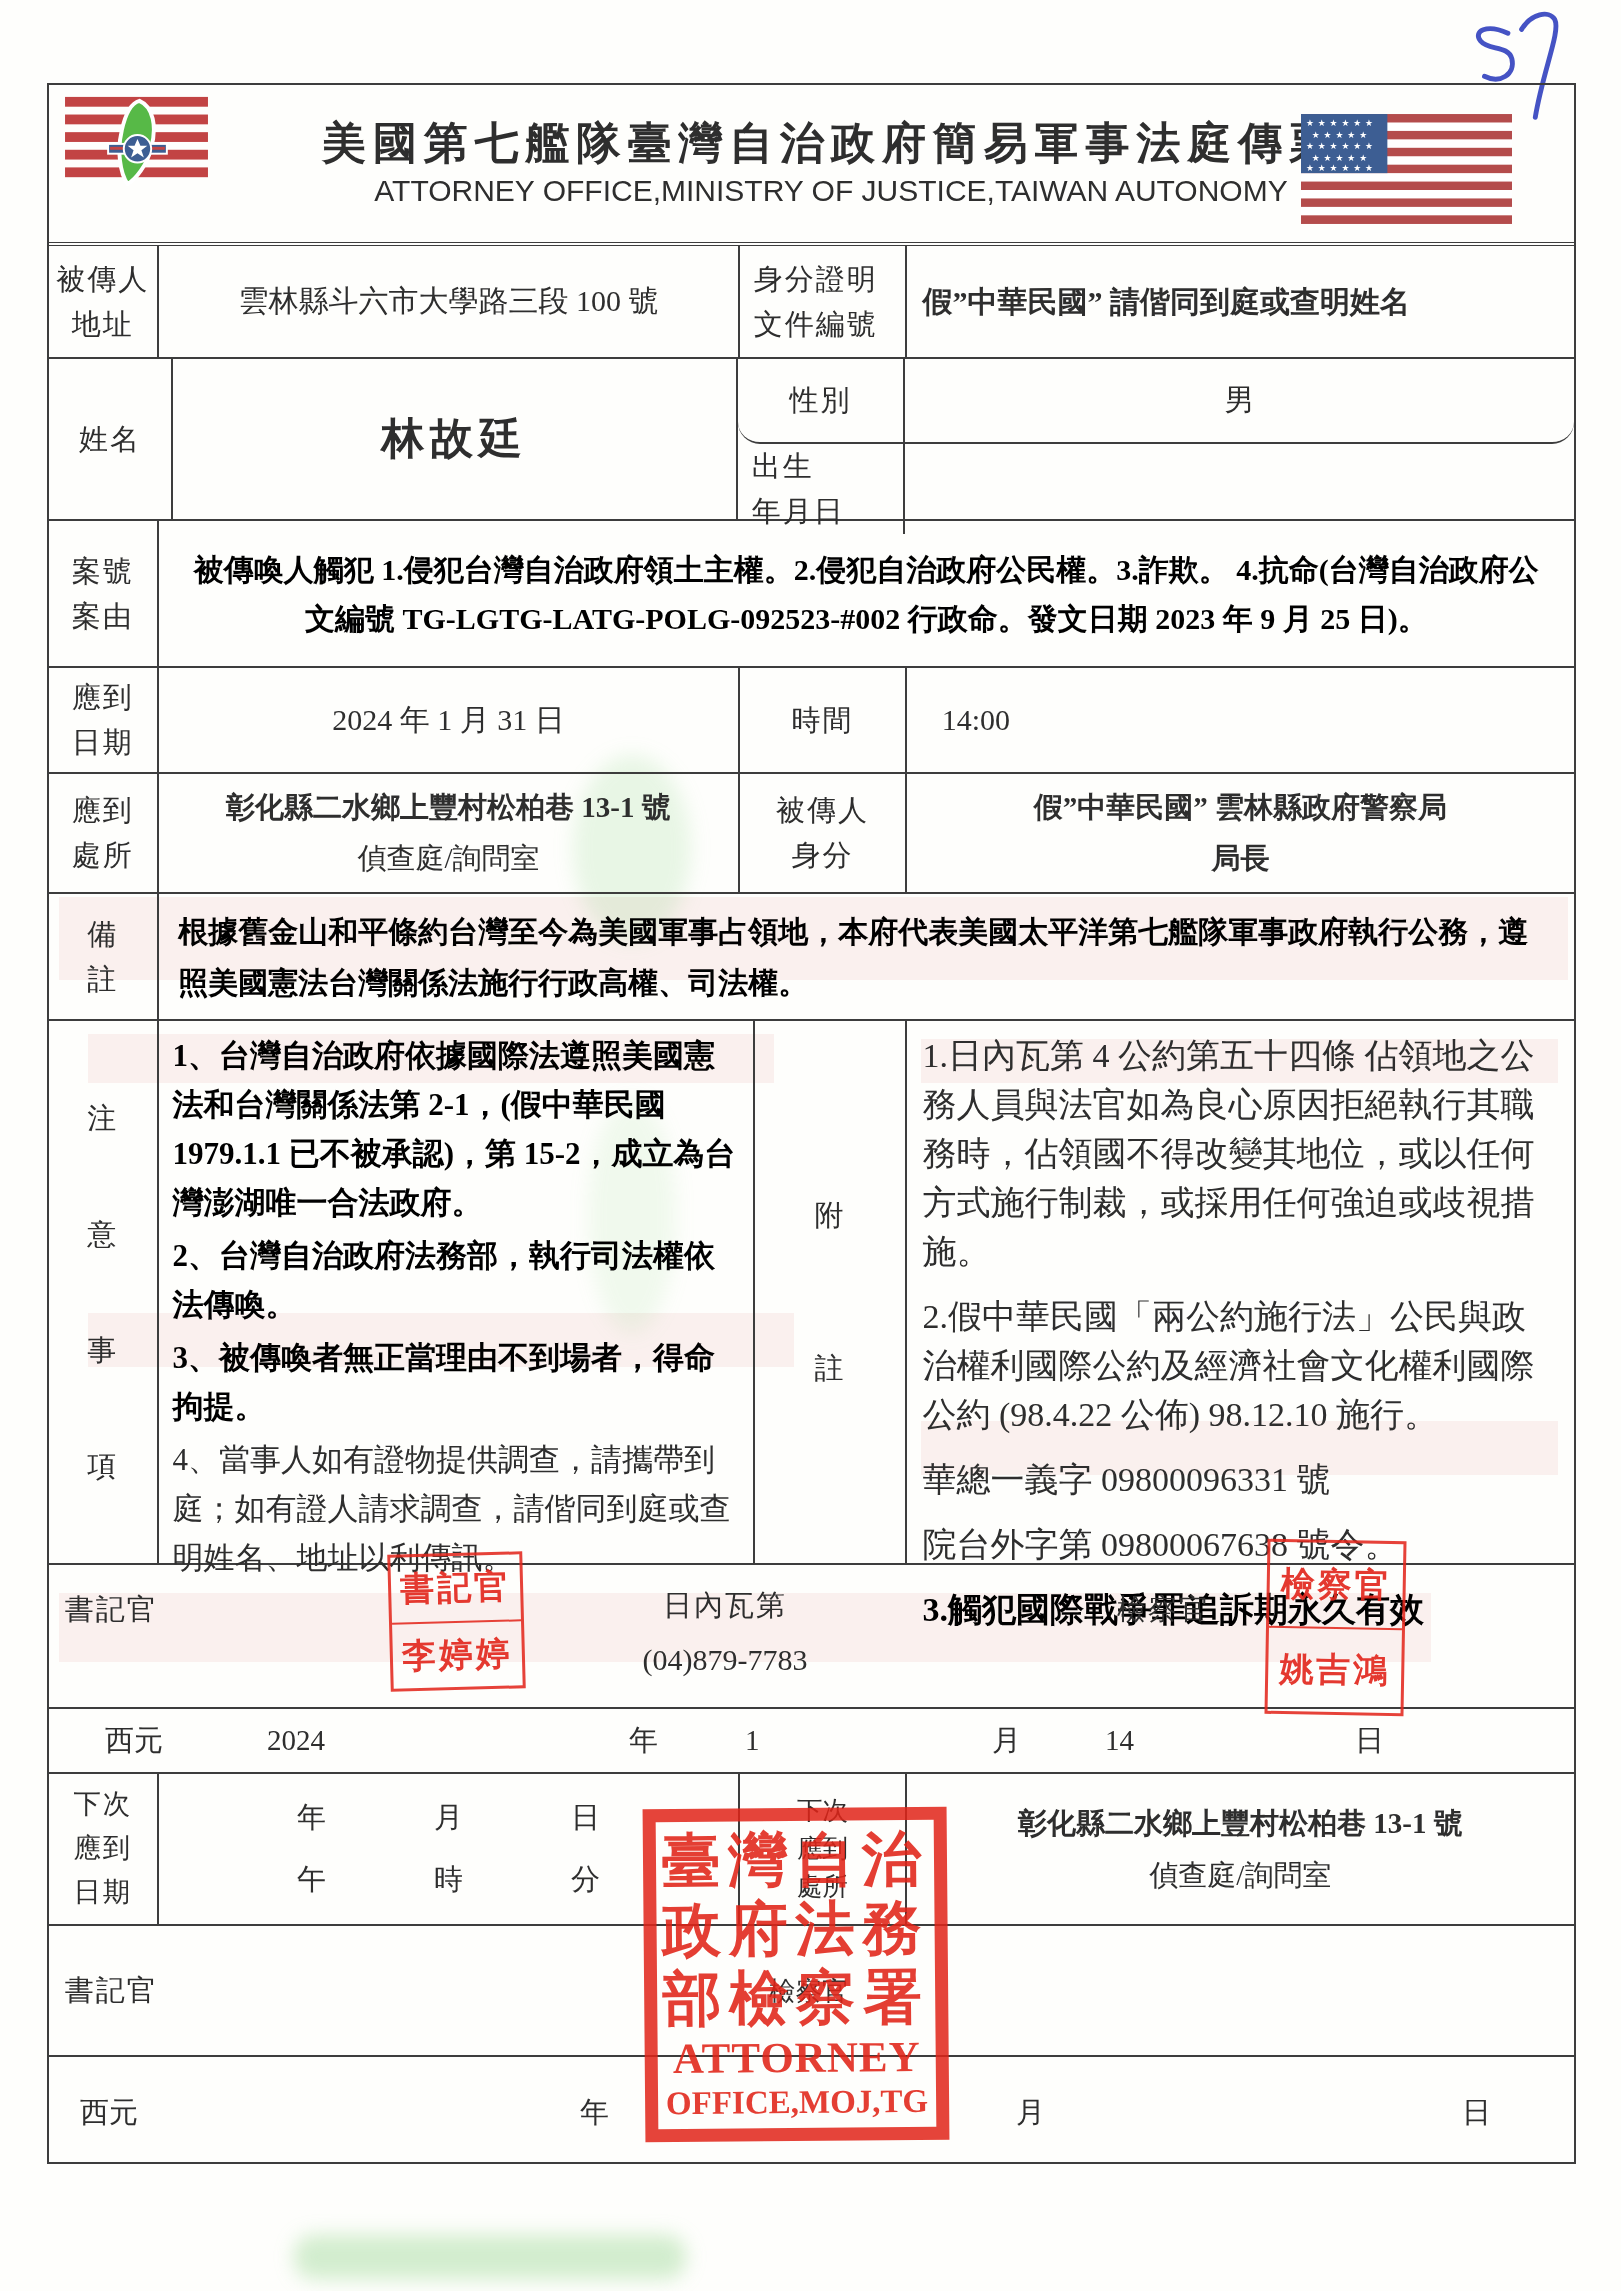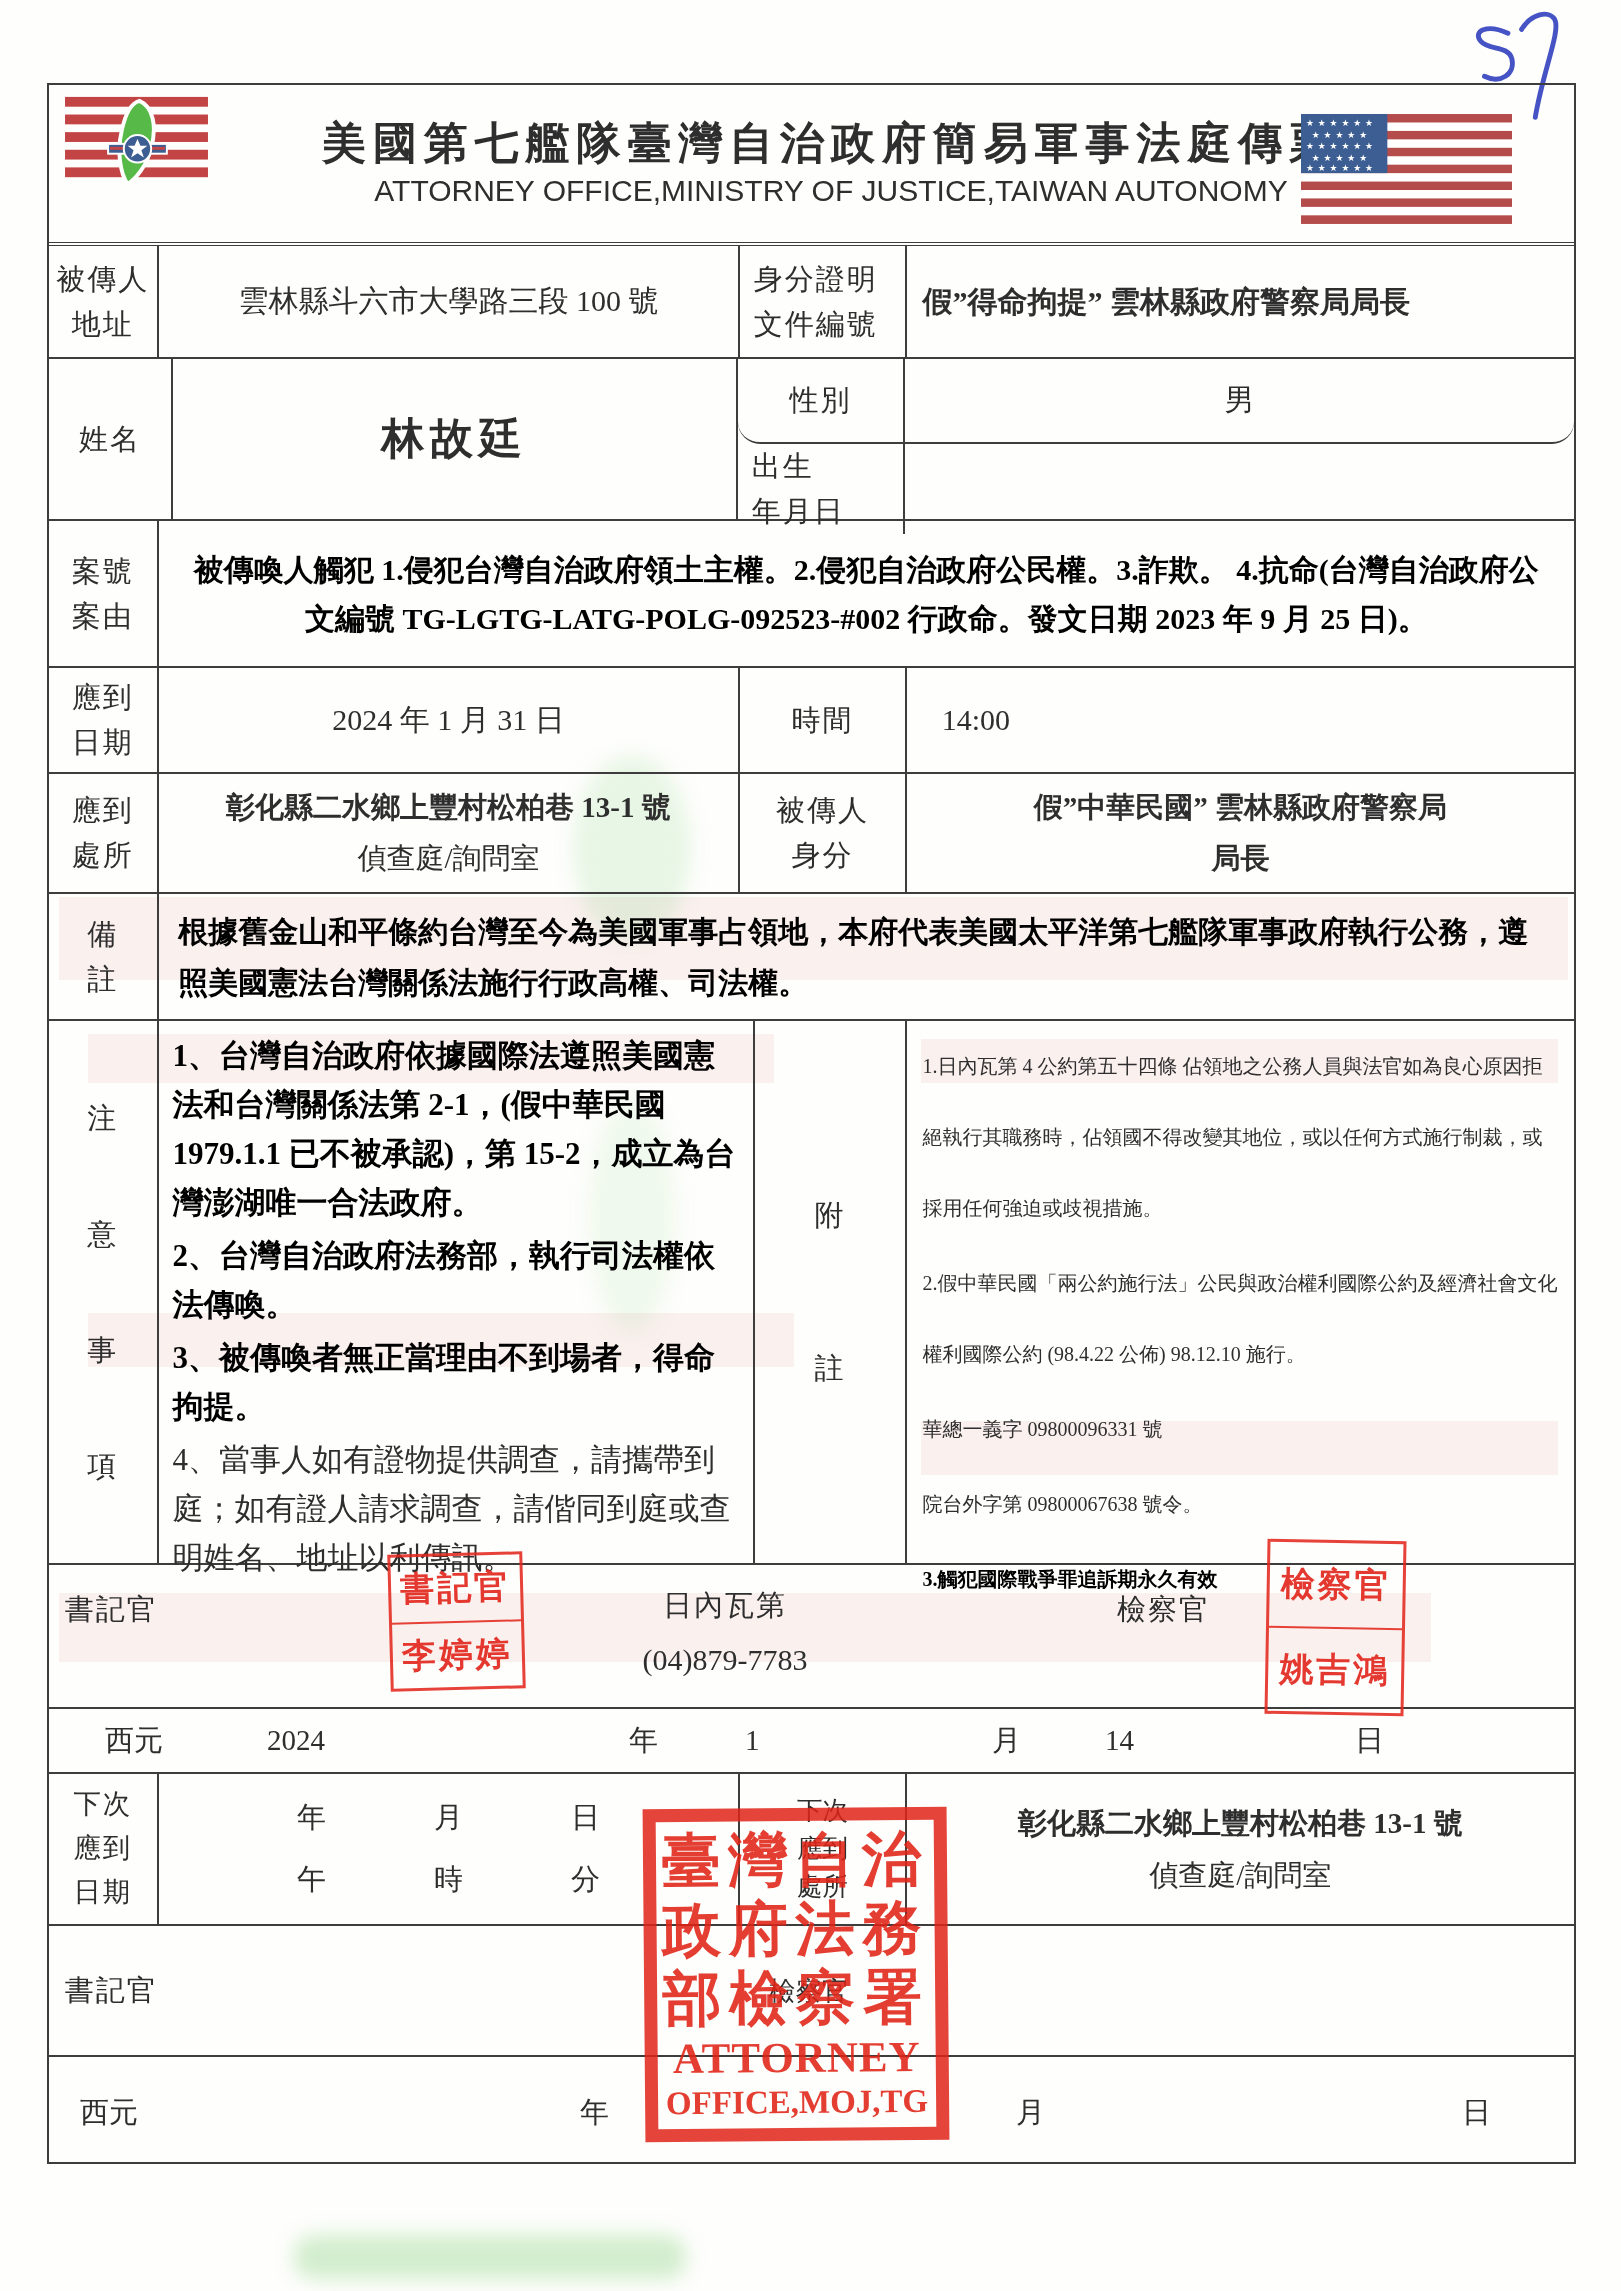--- a/index.html
+++ b/index.html
@@ -24,21 +24,21 @@
   .center{text-align:center;}
   
   .hdr{height:157px;border-bottom:4.9px double #3d3d3d;display:flex;align-items:center;justify-content:center;position:relative;}
   .title{font-size:44px;font-weight:bold;letter-spacing:6.9px;line-height:1.15;}
   .subtitle{font-size:30px;font-family:"Liberation Sans","DejaVu Sans",sans-serif;letter-spacing:0px;margin-top:3.9px;}
   .logo{position:absolute;left:13.7px;top:7.8px;}
   .usflag{position:absolute;left:1252px;top:29px;}
   
   .para{margin:0;padding:2px 0;}
   .n-left{font-size:31px;line-height:49px;}
-  .n-right{font-size:20px;line-height:71px;}
+  .n-right{font-size:34px;line-height:49px;gap:12px;}
   
   .stamp-sm{position:absolute;border:3.9px solid rgba(226,40,30,.88);color:rgba(226,40,30,.92);
             display:flex;flex-direction:column;z-index:5;background:transparent;}
   .stamp-sm .half{flex:1;display:flex;align-items:center;justify-content:center;
             font-size:34px;font-weight:bold;letter-spacing:2.9px;white-space:nowrap;}
   .stamp-sm .half:first-child{border-bottom:2.9px solid rgba(226,40,30,.88);}
   .stamp-big{position:absolute;left:644px;top:1808px;width:304px;height:333px;box-sizing:border-box;
             border:13.7px solid rgba(224,35,23,.85);color:rgba(224,35,23,.88);z-index:6;
             display:flex;flex-direction:column;align-items:center;justify-content:center;transform:rotate(-0.5deg);}
   .stamp-big .zh{font-size:59px;font-weight:bold;letter-spacing:7.8px;line-height:69px;white-space:nowrap;}
@@ -118,21 +118,21 @@
     <div class="row" style="height:113px;">
       <div class="c lab" style="width:110px;">
         <span>被傳人</span>
         <span>地址</span>
       </div>
       <div class="c val" style="width:583px;">雲林縣斗六市大學路三段 100 號</div>
       <div class="c lab" style="width:167px;align-items:flex-start;padding-left:13.7px;">
         <span>身分證明</span>
         <span>文件編號</span>
       </div>
-      <div class="c val bold" style="width:669px;align-items:flex-start;padding:0 39px 0 15.7px;text-align:left;line-height:1.8;">假”得命拘提”  雲林縣政府警察局局長</div>
+      <div class="c val bold" style="width:669px;align-items:flex-start;padding:0 39px 0 15.7px;text-align:left;line-height:1.8;">假”中華民國”  請偕同到庭或查明姓名</div>
     </div>
 
     <div class="row" style="height:162px;">
       <div class="c lab" style="width:128px;">姓名</div>
       <div class="c bold" style="width:583px;font-size:43px;letter-spacing:5.9px;">林故廷</div>
       <div style="width:836px;display:flex;flex-direction:column;box-sizing:border-box;">
         <div style="flex:0 0 85px;display:flex;border-bottom:2px solid #3d3d3d;box-sizing:border-box;border-radius:22px;">
           <div class="c lab" style="width:167px;">性別</div>
           <div class="c val" style="width:669px;">男</div>
         </div>

